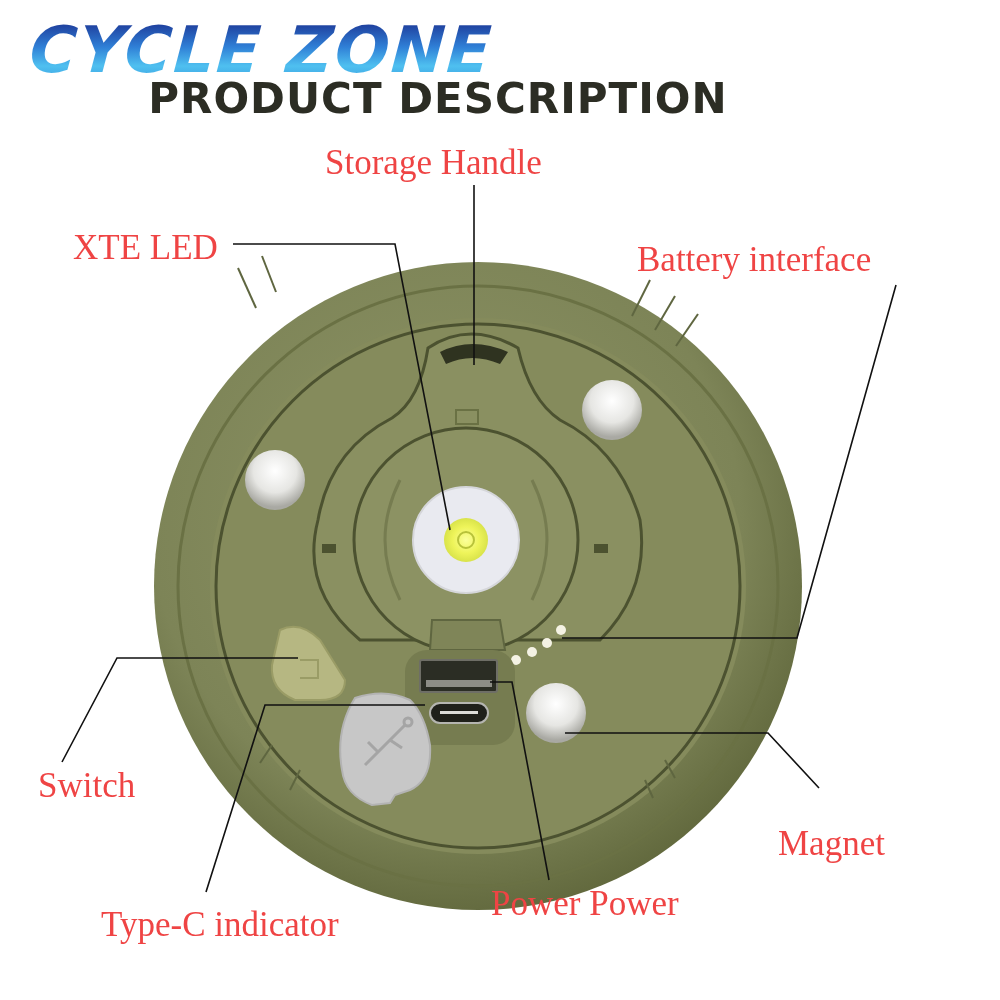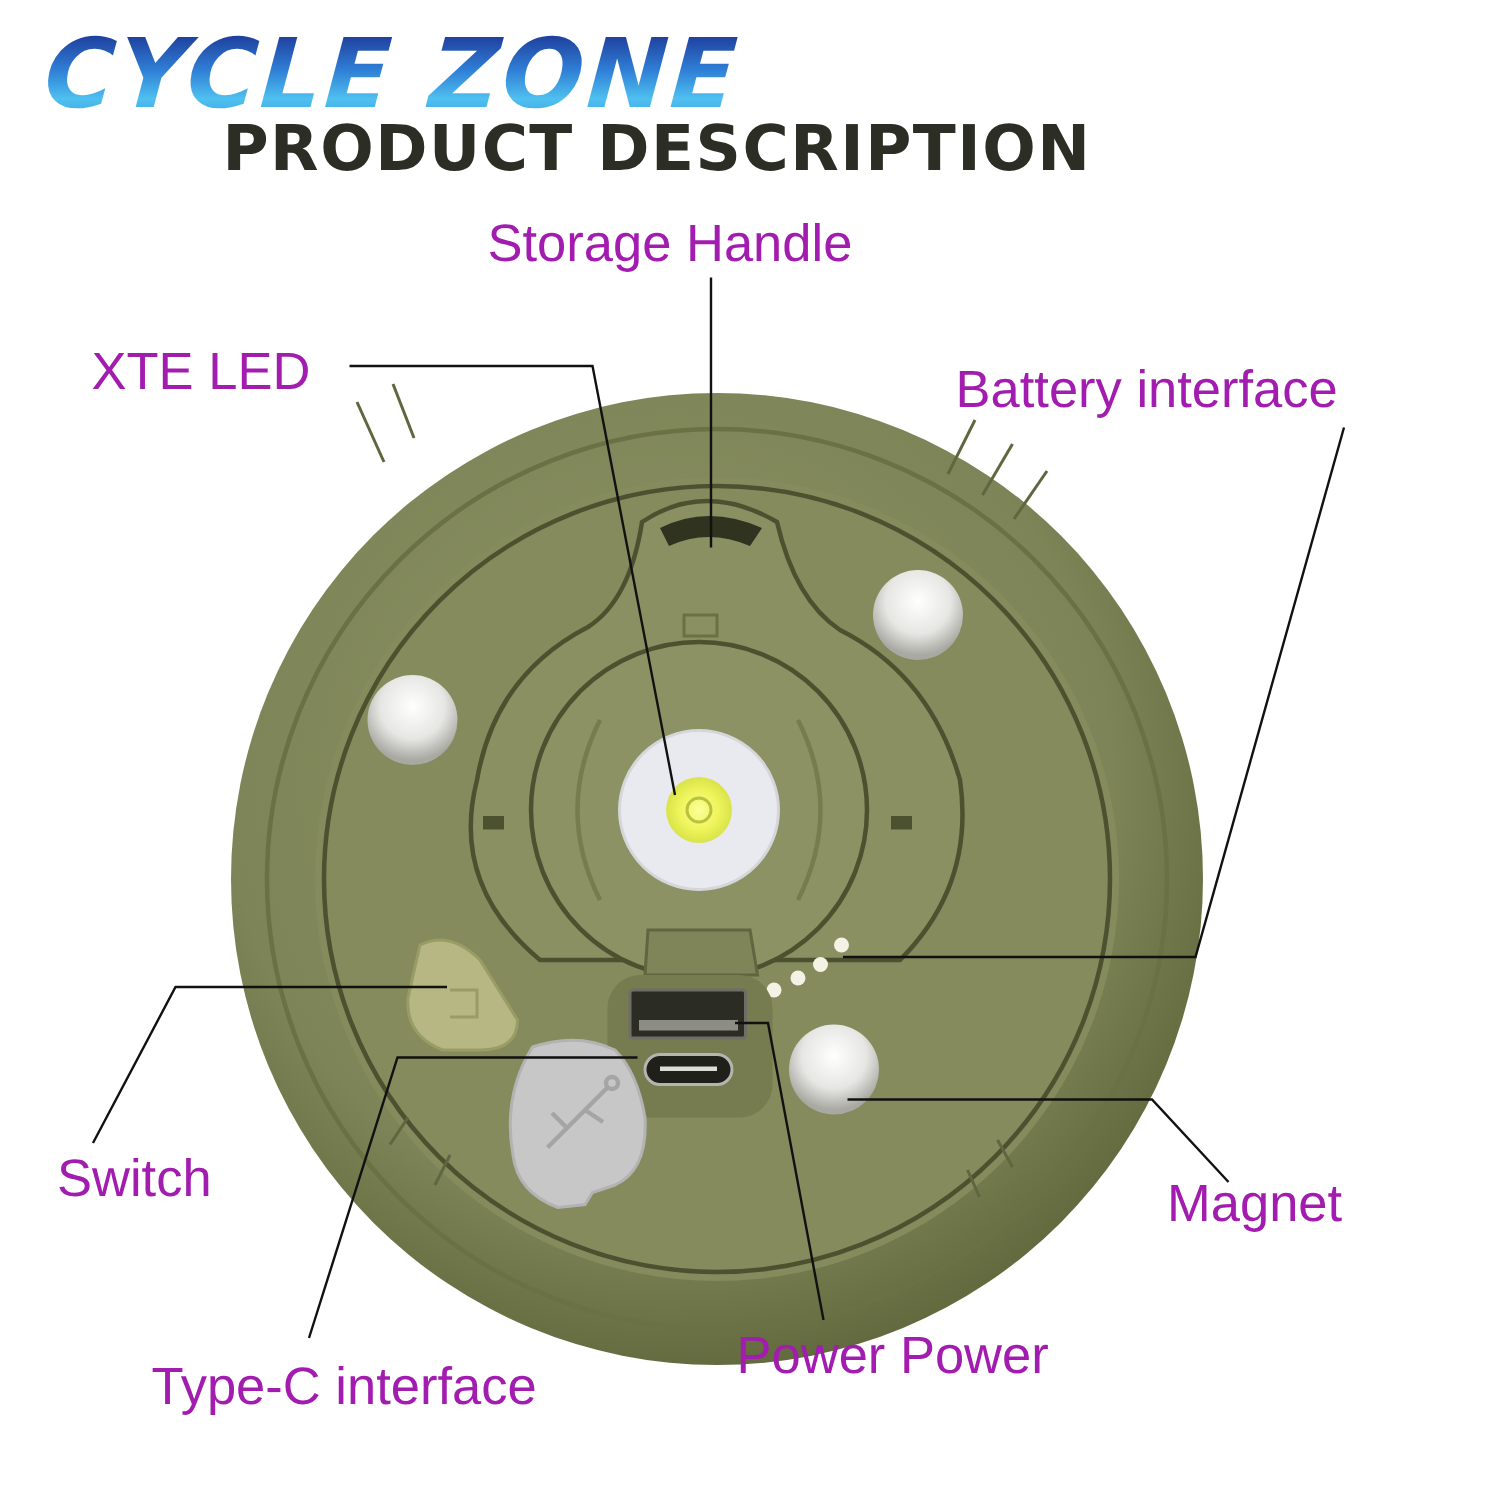--- a/index.html
+++ b/index.html
@@ -10,21 +10,21 @@
       color: #3a9fe0;
       background: linear-gradient(180deg, #1b2f8f 0%, #2f7fd6 45%, #4fc0f0 75%, #3a9fe0 100%);
       -webkit-background-clip: text; background-clip: text; -webkit-text-fill-color: transparent;
       font-style: italic; transform: skewX(-4deg);
     }
     .heading {
       position: absolute; left: 0; width: 876px; top: 74px; text-align: center;
       font-family: "DejaVu Sans", sans-serif; font-weight: bold; font-size: 42px; color: #2c2d24; letter-spacing: 1px;
     }
     .label {
-      position: absolute; font-family: Liberation Sans, sans-serif; font-size: 35px; color: #a21caf; white-space: nowrap; line-height: 1;
+      position: absolute; font-family: Liberation Serif, serif; font-size: 35px; color: #ef4444; white-space: nowrap; line-height: 1;
     }
     svg.stage { position: absolute; left: 0; top: 0; }
   </style>
 </head>
 <body>
 
 <div class="brand">CYCLE ZONE</div>
 <div class="heading">PRODUCT DESCRIPTION</div>
 
 <svg class="stage" width="1000" height="1000" viewBox="0 0 1000 1000">
@@ -122,18 +122,18 @@
     <path d="M233 244 L395 244 L450 530"></path>
     <path d="M896 285 L797 638 L562 638"></path>
     <path d="M62 762 L117 658 L298 658"></path>
     <path d="M565 733 L768 733 L819 788"></path>
     <path d="M490 682 L512 682 L549 880"></path>
     <path d="M206 892 L265 705 L425 705"></path>
   </g>
 </svg>
 
 <div class="label" style="left:325px; top:145px;">Storage Handle</div>
-<div class="label" style="left:61px; top:230px;">XTE LED</div>
+<div class="label" style="left:73px; top:230px;">XTE LED</div>
 <div class="label" style="left:637px; top:242px;">Battery interface</div>
 <div class="label" style="left:38px; top:768px;">Switch</div>
-<div class="label" style="left:778px; top:785px;text-align:center;">Magnet</div>
+<div class="label" style="left:778px; top:826px;text-align:center;">Magnet</div>
 <div class="label" style="left:491px; top:886px;">Power Power</div>
-<div class="label" style="left:101px; top:907px;">Type-C interface</div>
+<div class="label" style="left:101px; top:907px;">Type-C indicator</div>
 
 </body></html>

